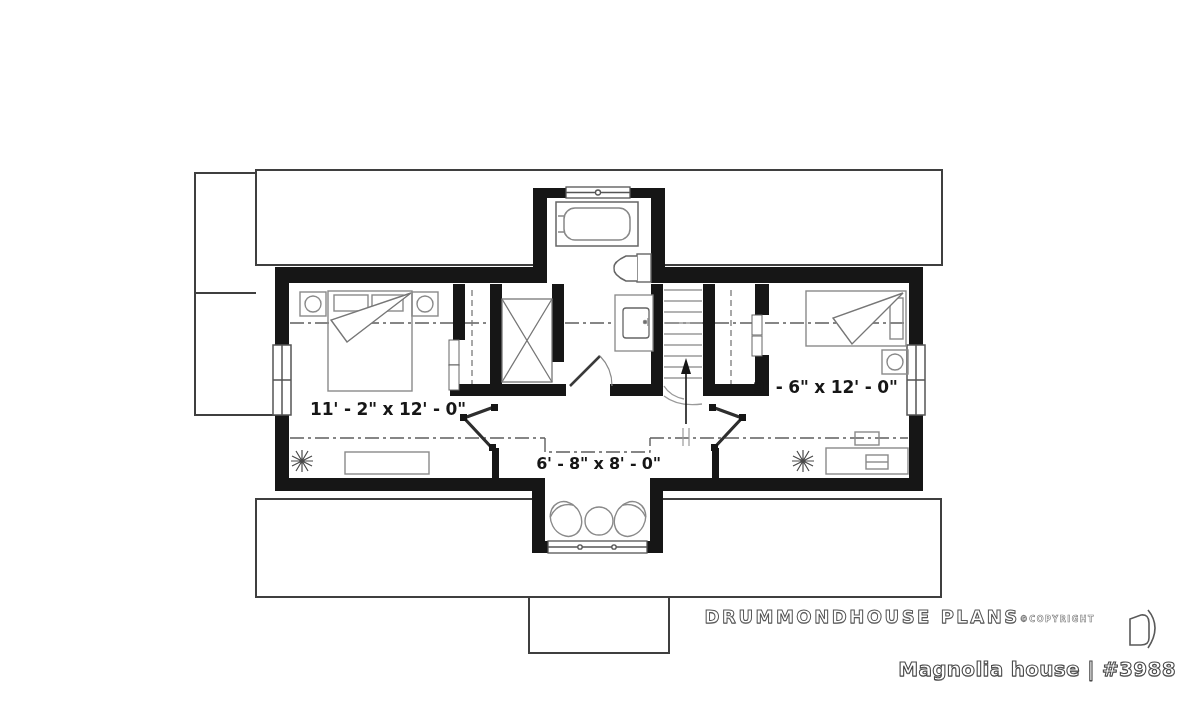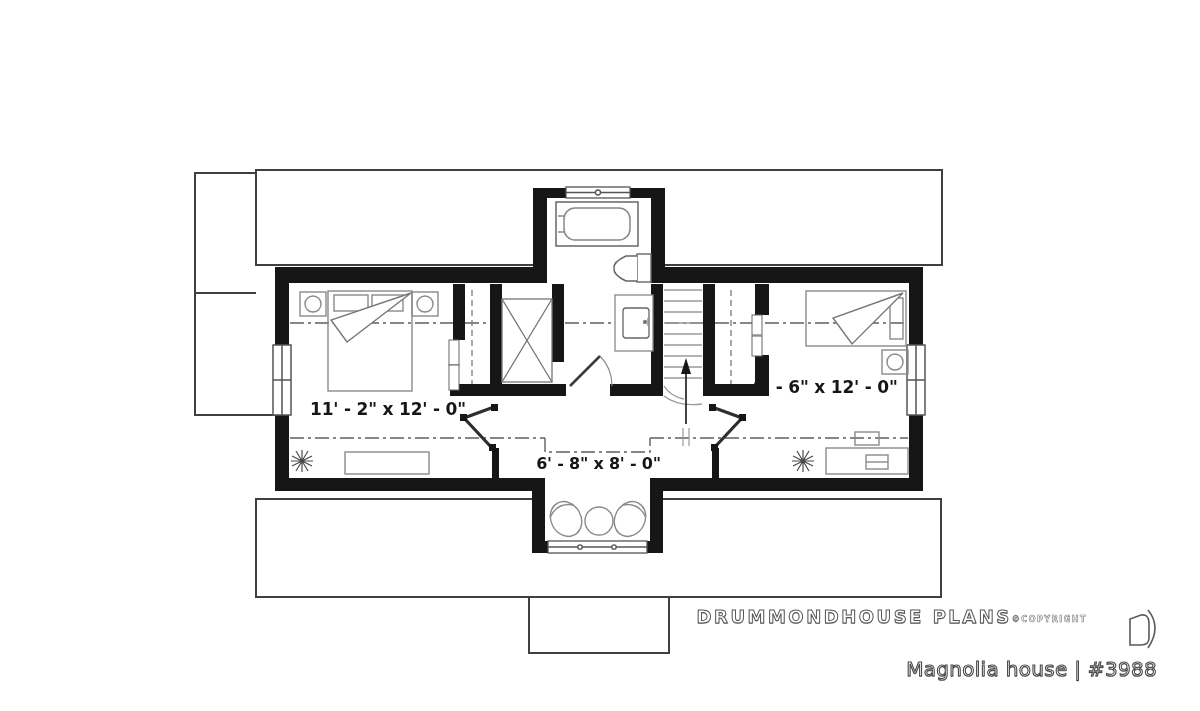--- a/index.html
+++ b/index.html
@@ -8,22 +8,22 @@
   .plan-svg{position:absolute;left:0;top:0;}
   .dim-label{position:absolute;font-size:17px;font-weight:600;color:#161616;
              text-align:center;letter-spacing:-0.2px;white-space:nowrap;}
   .dim-label.small{font-size:16px;}
   .branding{position:absolute;top:609px;right:40px;display:flex;align-items:flex-start;gap:7px;}
   .logo-text{display:flex;flex-direction:row;align-items:flex-end;}
   .logo-line{font-size:18px;font-weight:700;letter-spacing:2.5px;line-height:15px;color:#fff;
              -webkit-text-stroke:1px #565656;
              text-shadow:0 1px 0 #9a9a9a;}
   .logo-copy{font-size:8px;font-weight:700;letter-spacing:1.5px;color:#fff;
-             -webkit-text-stroke:0.6px #7a7a7a;margin-top:2px;margin-right:28px;}
-  .plan-title{position:absolute;top:657px;right:43px;font-size:20px;font-weight:400;
+             -webkit-text-stroke:0.6px #7a7a7a;margin-top:2px;margin-right:20px;}
+  .plan-title{position:absolute;top:657px;right:24px;font-size:20px;font-weight:700;
               letter-spacing:0.3px;color:#fff;white-space:nowrap;
               -webkit-text-stroke:1.1px #4a4a4a;
               text-shadow:0 1px 0 #9a9a9a;}
 </style>
 </head>
 <body>
 
 <div class="page">
 
 <svg class="plan-svg" width="1200" height="711" viewBox="0 0 1200 711">

